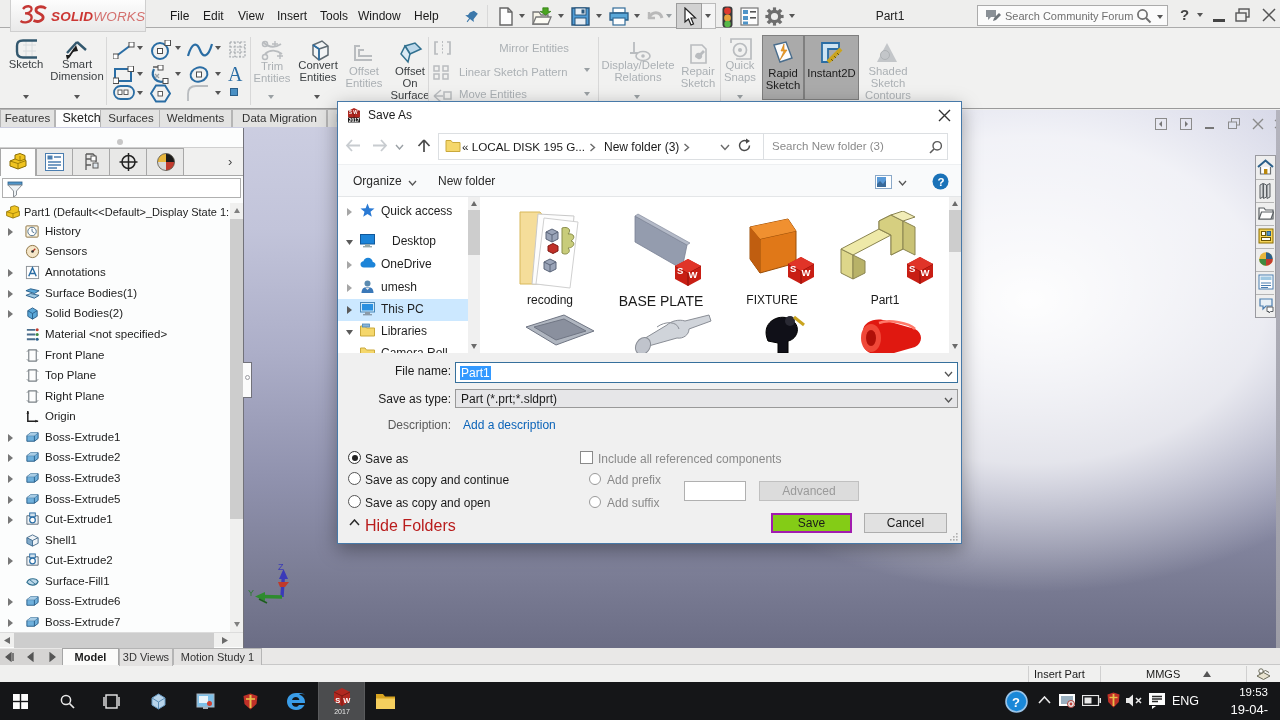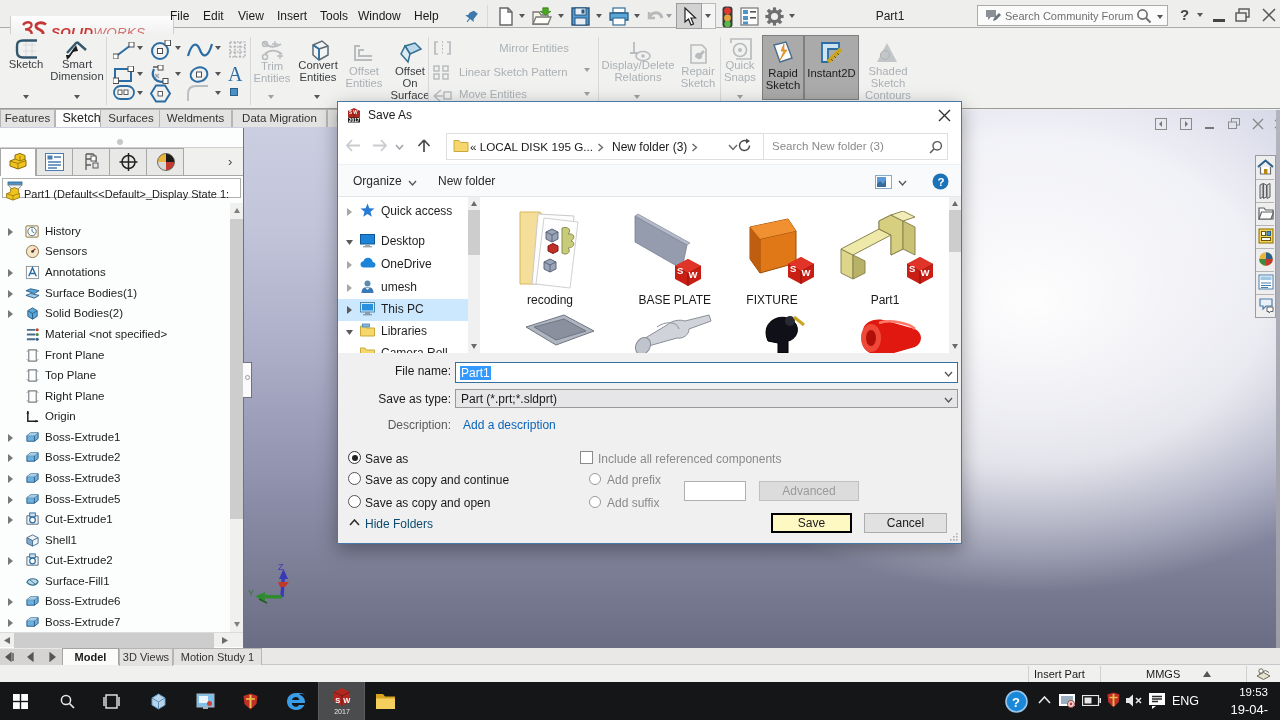--- a/index.html
+++ b/index.html
@@ -15,21 +15,21 @@
 .trow .ic{position:absolute;left:25px;top:2px;width:15px;height:15px}
 .trow .tx{position:absolute;left:45px;top:3px}
 .arr{position:absolute;left:8px;top:6px;width:0;height:0;border-top:4px solid transparent;border-bottom:4px solid transparent;border-left:5px solid #777}
 .dtrow{position:absolute;height:22px;font-size:12px;color:#1f1f1f;white-space:nowrap}
 .exparr{position:absolute;width:0;height:0;border-top:4px solid transparent;border-bottom:4px solid transparent;border-left:5px solid #a6a6a6}
 </style></head><body>
 
 <div class="a" style="left:0;top:28px;width:1280px;height:6px;background:#f1f1f0"></div>
 <div class="a" id="titlebar" style="left:0;top:0;width:1280px;height:28px;background:#eeeeed;border-bottom:1px solid #ababab;overflow:visible">
 
-  <div class="a" style="left:10px;top:16px;width:164px;height:32px;background:linear-gradient(180deg,#fdfdfd,#e9e9e9);border:1px solid #cfcfcf;border-top:none">
+  <div class="a" style="left:10px;top:0;width:136px;height:32px;background:linear-gradient(180deg,#fdfdfd,#e9e9e9);border:1px solid #cfcfcf;border-top:none">
     <svg class="a" style="left:6px;top:4px" width="34" height="25" viewBox="0 0 34 25">
       <path d="M6 5 C9 1 15 1.5 14.5 5.5 C14 8 10.5 9.3 8 9.3 C11.5 9.3 15.5 10.5 14.5 14.5 C13.5 18.5 7 19.5 3.5 17" fill="none" stroke="#c53734" stroke-width="2.3"></path>
       <path d="M29 4.5 C25 1.5 18.5 2.5 19 6.5 C19.4 9.5 25 9.5 26 12.5 C27 16 21.5 19 16.5 16.5" fill="none" stroke="#c53734" stroke-width="2.8"></path>
     </svg>
     <div class="a" style="left:40px;top:9px;font-size:13.5px;letter-spacing:0.2px;color:#cc3633;font-style:italic"><b>SOLID</b><span style="color:#d4706e">WORKS</span></div>
   </div>
 
   <div class="a menu" style="left:170px;top:9px">File</div>
   <div class="a menu" style="left:203px;top:9px">Edit</div>
   <div class="a menu" style="left:238px;top:9px">View</div>
@@ -386,21 +386,21 @@
     <div class="a" style="left:1px;top:27px;width:34px;height:1px;background:#fdfdfd"></div>
   </div>
 
   <div class="a" style="left:2px;top:50px;width:239px;height:20px;background:#fff;border:1px solid #b0b0b0">
     <svg class="a" style="left:4px;top:2px" width="18" height="18" viewBox="0 0 18 18">
       <rect x="1" y="1" width="14" height="3" fill="#4f94c8" stroke="#2a5f8a" stroke-width="0.8"></rect>
       <path d="M1 4 L6.5 10 L6.5 16 L9.5 14 L9.5 10 L15 4 Z" fill="#eef2f5" stroke="#8a9096" stroke-width="1"></path>
     </svg>
   </div>
 
-  <div class="a trow" style="left:0;top:57px;width:204px">
+  <div class="a trow" style="left:0;top:75px;width:204px">
     <svg class="ic" style="left:5px;top:2px;width:16px;height:15px" viewBox="0 0 20 18">
       <path d="M2 8 L7 6 L7 2 L12 0.5 L17 2.5 L17 7 L18 7.5 L18 13 L10 16 L2 13 Z" fill="#f0c420" stroke="#8a6d00" stroke-width="1"></path>
       <path d="M2 8 L10 10.5 L10 16 M10 10.5 L18 7.5" fill="none" stroke="#8a6d00" stroke-width="0.8"></path>
     </svg>
     <span class="tx" style="left:24px;font-size:11px">Part1  (Default&lt;&lt;Default&gt;_Display State 1:</span>
   </div>
   <div id="tree">
     <div class="trow" style="left:0;top:94px">
         <span class="arr"></span>
       <svg class="ic" viewBox="0 0 16 16">
@@ -676,21 +676,21 @@
     <svg class="a" style="left:34px;top:11px" width="16" height="13" viewBox="0 0 16 13">
         <path d="M9 1 L14 6.5 L9 12 M14 6.5 L1 6.5" stroke="#c8ccd0" stroke-width="1.8" fill="none"></path>
       </svg>
     <svg class="a" style="left:57px;top:16px" width="9" height="6" viewBox="0 0 9 6">
         <path d="M1 1 L4.5 5 L8 1" stroke="#9aa0a5" stroke-width="1.4" fill="none"></path>
       </svg>
     <svg class="a" style="left:79px;top:10px" width="14" height="15" viewBox="0 0 14 15">
         <path d="M7 14 L7 2 M7 2 L1.5 8 M7 2 L12.5 8" stroke="#4a4a4a" stroke-width="1.7" fill="none"></path>
       </svg>
 
-    <div class="a" style="left:108px;top:5px;width:366px;height:27px;background:#fff;border:1px solid #dcdfe2">
+    <div class="a" style="left:100px;top:5px;width:366px;height:27px;background:#fff;border:1px solid #dcdfe2">
       <svg class="a" style="left:6px;top:5px" width="16" height="14" viewBox="0 0 16 14">
         <path d="M1 1.5 L6 1.5 L7.5 3.5 L15 3.5 L15 12.5 L1 12.5 Z" fill="#f5d76b" stroke="#caa93c" stroke-width="1"></path>
       </svg>
       <div class="a" style="left:23px;top:6px;font-size:11.7px;color:#1a1a1a">« LOCAL DISK 195 G...</div>
       <svg class="a" style="left:150px;top:9px" width="7" height="9" viewBox="0 0 7 9">
           <path d="M1.5 1 L5.5 4.5 L1.5 8" stroke="#6a6a6a" stroke-width="1.4" fill="none"></path>
         </svg>
       <div class="a" style="left:165px;top:6px;font-size:12px;color:#1a1a1a">New folder (3)</div>
       <svg class="a" style="left:244px;top:9px" width="7" height="9" viewBox="0 0 7 9">
           <path d="M1.5 1 L5.5 4.5 L1.5 8" stroke="#6a6a6a" stroke-width="1.4" fill="none"></path>
@@ -745,21 +745,21 @@
       </div>
     <div class="dtrow" style="left:0;top:34px">
       <svg class="a" style="left:7px;top:7px" width="9" height="9" viewBox="0 0 9 9">
           <path d="M1 2 L8 2 L4.5 7 Z" fill="#5a5a5a" transform="rotate(-0 4.5 4.5)"></path>
         </svg>
       <svg class="a" style="left:22px;top:2px" width="15" height="15" viewBox="0 0 15 15">
           <rect x="0.5" y="1.5" width="14" height="9.5" fill="#1c84d8" stroke="#11589a"></rect>
           <rect x="5" y="11" width="5" height="2" fill="#9aa"></rect>
           <rect x="3" y="13" width="9" height="1.4" fill="#9aa"></rect>
         </svg>
-      <span class="a" style="left:43px;top:3px">Desktop</span>
+      <span class="a" style="left:54px;top:3px">Desktop</span>
       </div>
     <div class="dtrow" style="left:0;top:57px">
         <span class="exparr" style="left:9px;top:7px"></span>
       <svg class="a" style="left:22px;top:3px" width="16" height="12" viewBox="0 0 16 12">
           <path d="M4 10.5 C1.5 10.5 0.5 8.8 0.5 7.3 C0.5 5.6 1.8 4.4 3.4 4.3 C4 2.2 5.8 0.8 8 0.8 C10.5 0.8 12.5 2.6 12.8 5 C14.4 5.2 15.5 6.4 15.5 7.9 C15.5 9.4 14.3 10.5 12.7 10.5 Z" fill="#1c84d8"></path>
         </svg>
       <span class="a" style="left:43px;top:3px">OneDrive</span>
       </div>
     <div class="dtrow" style="left:0;top:80px">
         <span class="exparr" style="left:9px;top:7px"></span>
@@ -827,21 +827,21 @@
       <path d="M24 5 L76 34 L71 58 L24 31 Z" fill="#949cae" stroke="#7a8294" stroke-width="0.8"></path>
       <path d="M24 5 L27 3 L79 32 L76 34 Z" fill="#b4bac8" stroke="#7a8294" stroke-width="0.6"></path>
       <g transform="translate(62,48)">
         <path d="M2 7 L15 0 L28 7 L28 20 L15 27 L2 20 Z" fill="#c81e14"></path>
         <path d="M2 7 L15 14 L28 7 M15 14 L15 27" stroke="#8a0f08" fill="none"></path>
         <path d="M2 7 L15 0 L28 7 L15 14 Z" fill="#e03428"></path>
         <text x="4" y="15" font-size="9.5" font-weight="bold" fill="#fff" font-family="Liberation Sans">S</text>
         <text x="15.5" y="18.5" font-size="9.5" font-weight="bold" fill="#fff" font-family="Liberation Sans">W</text>
       </g>
     </svg>
-    <div class="a" style="left:273px;top:96px;width:100px;text-align:right;font-size:12px;color:#1a1a1a">BASE PLATE</div>
+    <div class="a" style="left:273px;top:96px;width:100px;text-align:center;font-size:14px;color:#1a1a1a">BASE PLATE</div>
     <svg class="a" style="left:384px;top:14px" width="100" height="80" viewBox="0 0 100 80">
       <path d="M28 16 L66 8 L74 20 L74 52 L38 62 L28 48 Z" fill="#e07818" stroke="#9a4e08"></path>
       <path d="M28 16 L38 28 L38 62 M38 28 L74 20" fill="none" stroke="#9a4e08"></path>
       <path d="M28 16 L66 8 L74 20 L38 28 Z" fill="#f09030"></path>
       <path d="M28 16 L38 28 L38 62 L28 48 Z" fill="#c05e10"></path>
       <g transform="translate(64,46)">
         <path d="M2 7 L15 0 L28 7 L28 20 L15 27 L2 20 Z" fill="#c81e14"></path>
         <path d="M2 7 L15 14 L28 7 M15 14 L15 27" stroke="#8a0f08" fill="none"></path>
         <path d="M2 7 L15 0 L28 7 L15 14 Z" fill="#e03428"></path>
         <text x="4" y="15" font-size="9.5" font-weight="bold" fill="#fff" font-family="Liberation Sans">S</text>
@@ -929,27 +929,27 @@
 
     <div class="a" style="left:242px;top:98px;width:13px;height:13px;background:#fff;border:1px solid #8a8a8a"></div>
     <div class="a" style="left:260px;top:99px;font-size:12px;color:#8a8a8a">Include all referenced components</div>
     <div class="a" style="left:251px;top:120px;width:12px;height:12px;border-radius:50%;background:#fff;border:1px solid #9a9a9a"></div>
     <div class="a" style="left:269px;top:120px;font-size:12px;color:#8a8a8a">Add prefix</div>
     <div class="a" style="left:251px;top:143px;width:12px;height:12px;border-radius:50%;background:#fff;border:1px solid #9a9a9a"></div>
     <div class="a" style="left:269px;top:143px;font-size:12px;color:#8a8a8a">Add suffix</div>
     <div class="a" style="left:346px;top:128px;width:62px;height:20px;background:#fff;border:1px solid #b0b0b0"></div>
     <div class="a" style="left:421px;top:128px;width:100px;height:20px;background:#dcdcdc;border:1px solid #c0c0c0;text-align:center;font-size:12px;color:#9a9a9a;line-height:19px">Advanced</div>
 
-    <div class="a" style="left:433px;top:160px;width:81px;height:20px;background:#fef9c3;border:2px solid #000000;text-align:center;font-size:12px;color:#1a1a1a;line-height:17px">Save</div>
+    <div class="a" style="left:433px;top:160px;width:81px;height:20px;background:#84cc16;border:2px solid #a21caf;text-align:center;font-size:12px;color:#1a1a1a;line-height:17px">Save</div>
     <div class="a" style="left:526px;top:160px;width:83px;height:20px;background:#e1e1e1;border:1px solid #adadad;text-align:center;font-size:12px;color:#1a1a1a;line-height:19px">Cancel</div>
 
     <svg class="a" style="left:11px;top:166px" width="11" height="7" viewBox="0 0 11 7">
         <path d="M1 6 L5.5 1 L10 6" stroke="#2a2a2a" stroke-width="1.5" fill="none"></path>
       </svg>
-    <div class="a" style="left:27px;top:164px;font-size:12px;color:#0c4a6e">Hide Folders</div>
+    <div class="a" style="left:27px;top:164px;font-size:16px;color:#b91c1c">Hide Folders</div>
     <svg class="a" style="left:612px;top:180px" width="8" height="8" viewBox="0 0 8 8">
         <g fill="#b0b0b0">
           <rect x="6" y="0" width="1.6" height="1.6"></rect>
           <rect x="6" y="3" width="1.6" height="1.6"></rect>
           <rect x="3" y="3" width="1.6" height="1.6"></rect>
           <rect x="6" y="6" width="1.6" height="1.6"></rect>
           <rect x="3" y="6" width="1.6" height="1.6"></rect>
           <rect x="0" y="6" width="1.6" height="1.6"></rect>
         </g>
       </svg>

